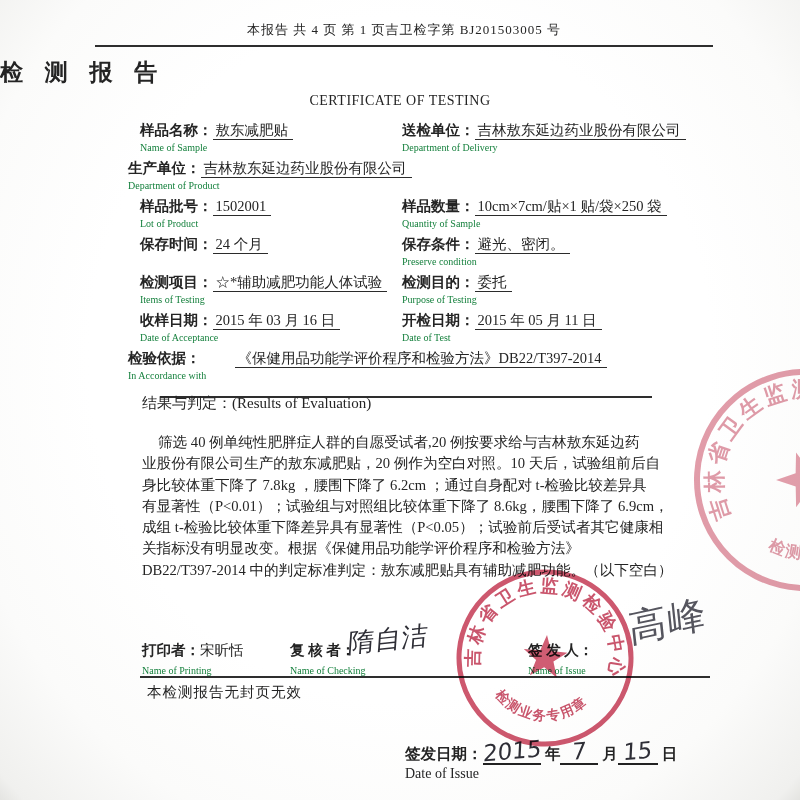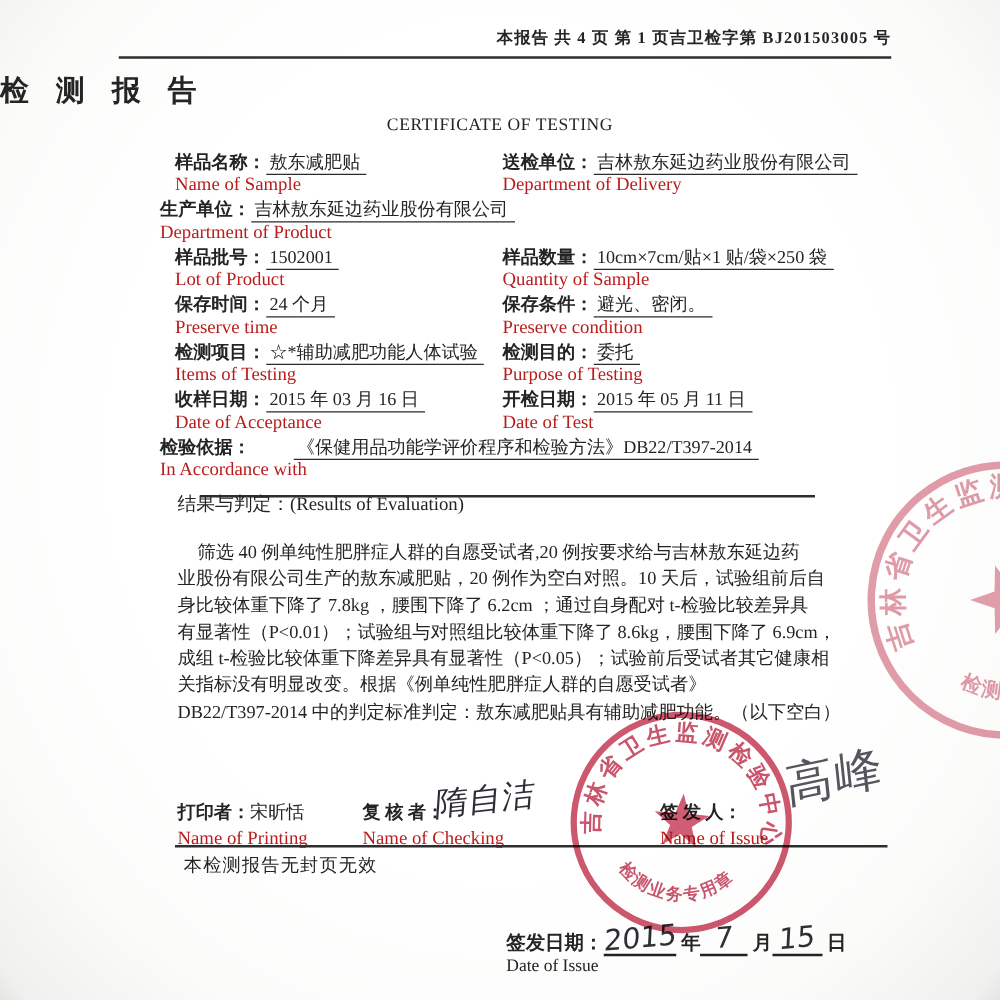--- a/index.html
+++ b/index.html
@@ -5,35 +5,35 @@
   html,body{margin:0;padding:0;}
   body{
     width:800px;height:800px;overflow:hidden;position:relative;
     font-family:"Liberation Serif","DejaVu Serif",serif;
     color:#242424;
     background:
       radial-gradient(ellipse at 50% 45%, #ffffff 55%, #fbfbfa 80%, #f0f0ee 97%, #e4e4e1 100%);
   }
   .abs{position:absolute;}
   
-  .hdr{top:21px;left:95px;width:618px;display:flex;justify-content:flex-end;
-       font-size:13px;font-weight:700;letter-spacing:1px;}
+  .hdr{top:21px;left:95px;width:618px;display:flex;justify-content:center;
+       font-size:13px;font-weight:400;letter-spacing:1px;}
   .hdr-line{top:45px;left:95px;width:618px;height:2px;background:#2e2e2e;}
   .title{top:57px;left:0;width:800px;text-align:left;font-size:23px;font-weight:700;letter-spacing:8px;}
   .subtitle{top:93px;left:0;width:800px;text-align:center;font-size:14px;letter-spacing:.5px;}
   
   .grid{top:121px;left:128px;width:575px;}
   .row{display:flex;margin-bottom:3px;}
   .cell{min-height:35px;}
   .cell.half-l{width:262px;flex:none;margin-left:12px;}
   .cell.half-r{flex:1;}
   .cn{font-size:14.5px;line-height:19px;white-space:nowrap;}
   .lbl{font-weight:700;}
   .u{border-bottom:1.6px solid #2b2b2b;padding:0 5px 0 3px;display:inline-block;line-height:17px;}
-  .en{font-size:15px;line-height:16px;color:#b91c1c;}
+  .en{font-size:10px;line-height:16px;color:#15803d;}
   .basis-val{margin-left:34px;}
   
   .divider{top:396px;left:160px;width:492px;height:1.8px;background:#2e2e2e;}
   .results-h{top:394px;left:142px;font-size:15px;font-weight:400;}
   .results{top:432px;left:142px;width:515px;font-size:14.6px;line-height:21.3px;}
   .rline{white-space:nowrap;}
   .rline.indent{padding-left:16px;}
   
   .sigcell .cn{font-size:14.5px;}
   .sig-print{top:641px;left:142px;}
@@ -93,21 +93,20 @@
       <div class="en">Lot of Product</div>
     </div>
     <div class="cell half-r">
       <div class="cn"><span class="lbl">样品数量：</span><span class="u">10cm×7cm/贴×1 贴/袋×250 袋</span></div>
       <div class="en">Quantity of Sample</div>
     </div>
   </div>
   <div class="row">
     <div class="cell half-l">
       <div class="cn"><span class="lbl">保存时间：</span><span class="u">24 个月</span></div>
-      <div class="en">Preserve time</div>
     </div>
     <div class="cell half-r">
       <div class="cn"><span class="lbl">保存条件：</span><span class="u">避光、密闭。</span></div>
       <div class="en">Preserve condition</div>
     </div>
   </div>
   <div class="row">
     <div class="cell half-l">
       <div class="cn"><span class="lbl">检测项目：</span><span class="u">☆*辅助减肥功能人体试验</span></div>
       <div class="en">Items of Testing</div>
@@ -136,21 +135,21 @@
 </div>
 
 <div class="abs divider"></div>
 <div class="abs results-h">结果与判定：(Results of Evaluation)</div>
 <div class="abs results">
   <div class="rline indent">筛选 40 例单纯性肥胖症人群的自愿受试者,20 例按要求给与吉林敖东延边药</div>
   <div class="rline">业股份有限公司生产的敖东减肥贴，20 例作为空白对照。10 天后，试验组前后自</div>
   <div class="rline">身比较体重下降了 7.8kg ，腰围下降了 6.2cm ；通过自身配对 t-检验比较差异具</div>
   <div class="rline">有显著性（P&lt;0.01）；试验组与对照组比较体重下降了 8.6kg，腰围下降了 6.9cm，</div>
   <div class="rline">成组 t-检验比较体重下降差异具有显著性（P&lt;0.05）；试验前后受试者其它健康相</div>
-  <div class="rline">关指标没有明显改变。根据《例单纯性肥胖症人群的自愿受试者》</div>
+  <div class="rline">关指标没有明显改变。根据《保健用品功能学评价程序和检验方法》</div>
   <div class="rline">DB22/T397-2014 中的判定标准判定：敖东减肥贴具有辅助减肥功能。（以下空白）</div>
 </div>
 
 <div class="abs sigcell sig-print">
   <div class="cn"><span class="lbl">打印者：</span><span>宋昕恬</span></div>
   <div class="en">Name of Printing</div>
 </div>
 <div class="abs sigcell sig-check">
   <div class="cn"><span class="lbl">复 核 者：</span></div>
   <div class="en">Name of Checking</div>

